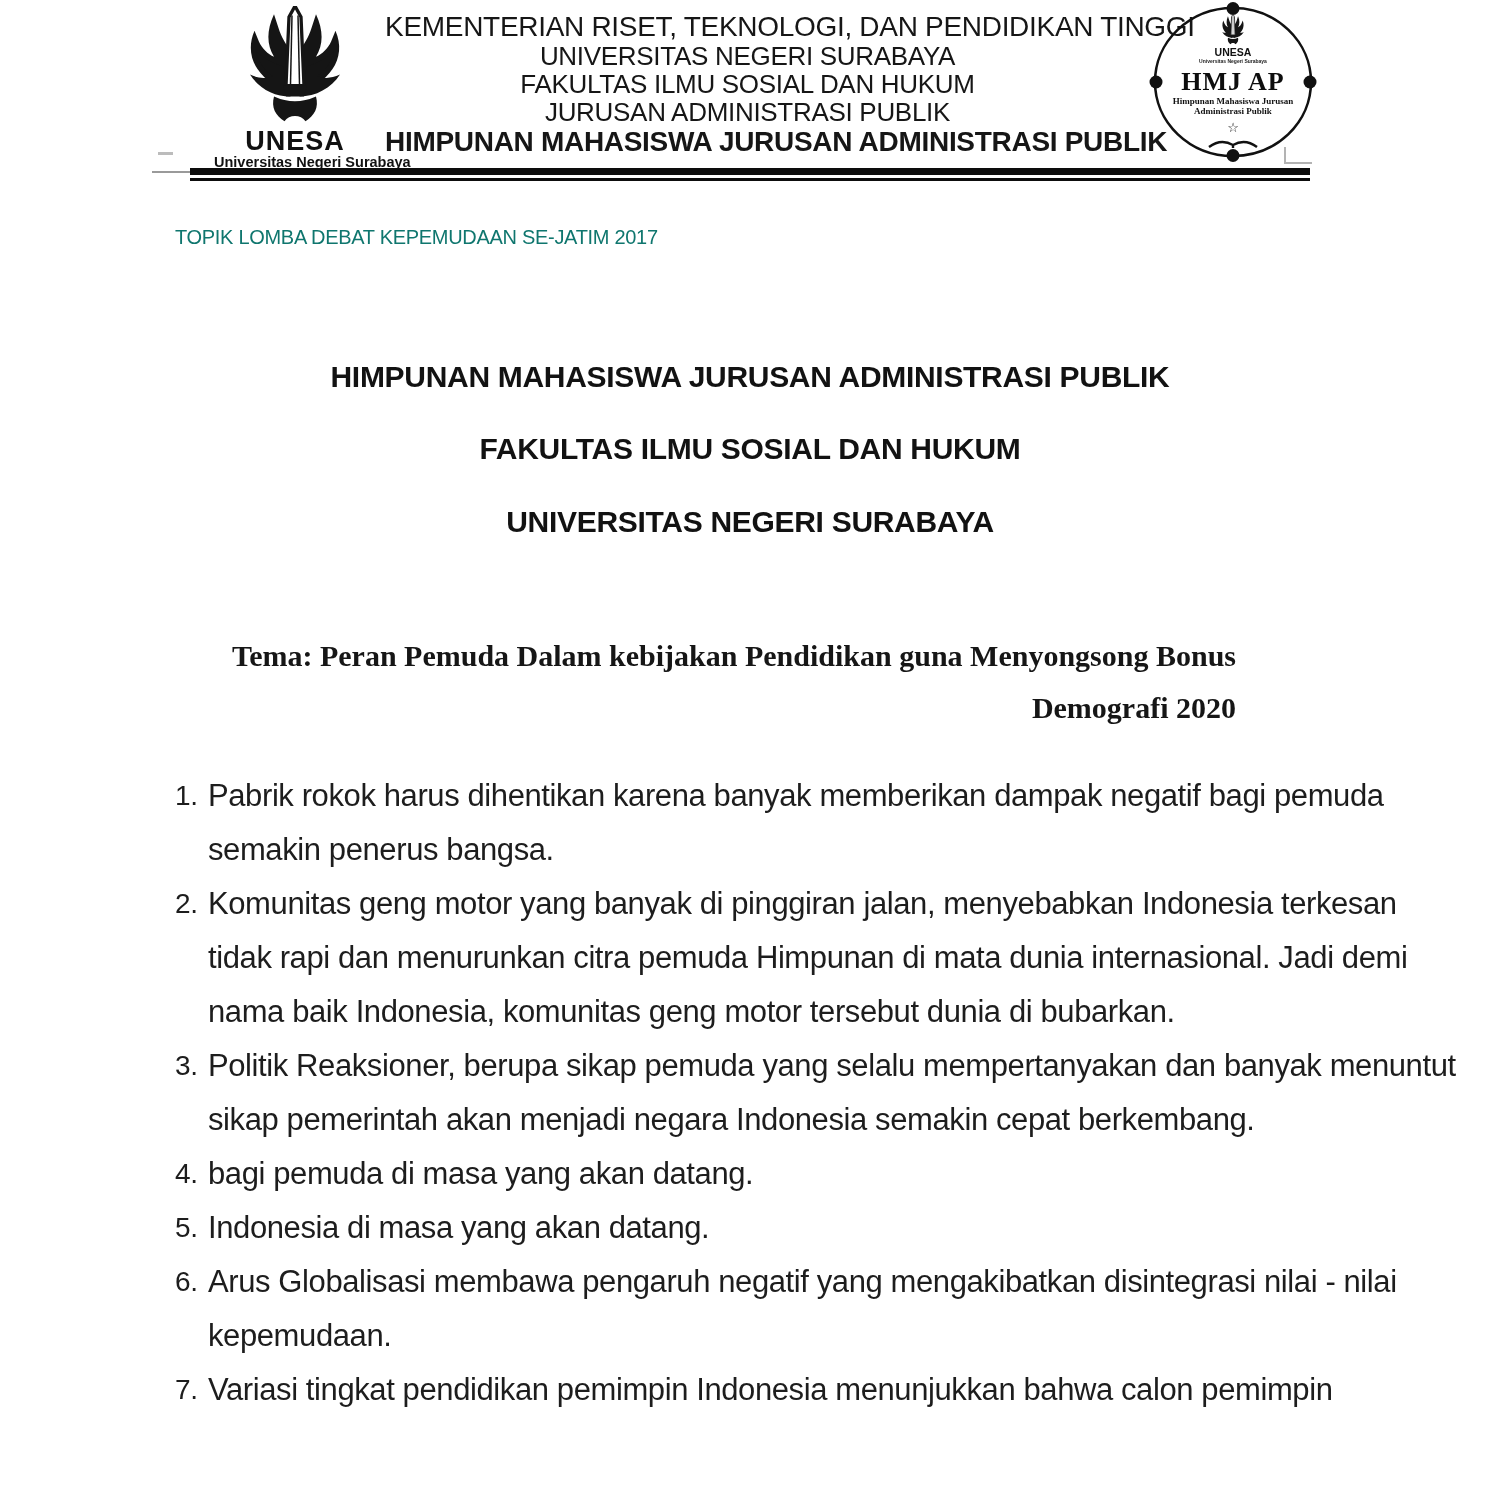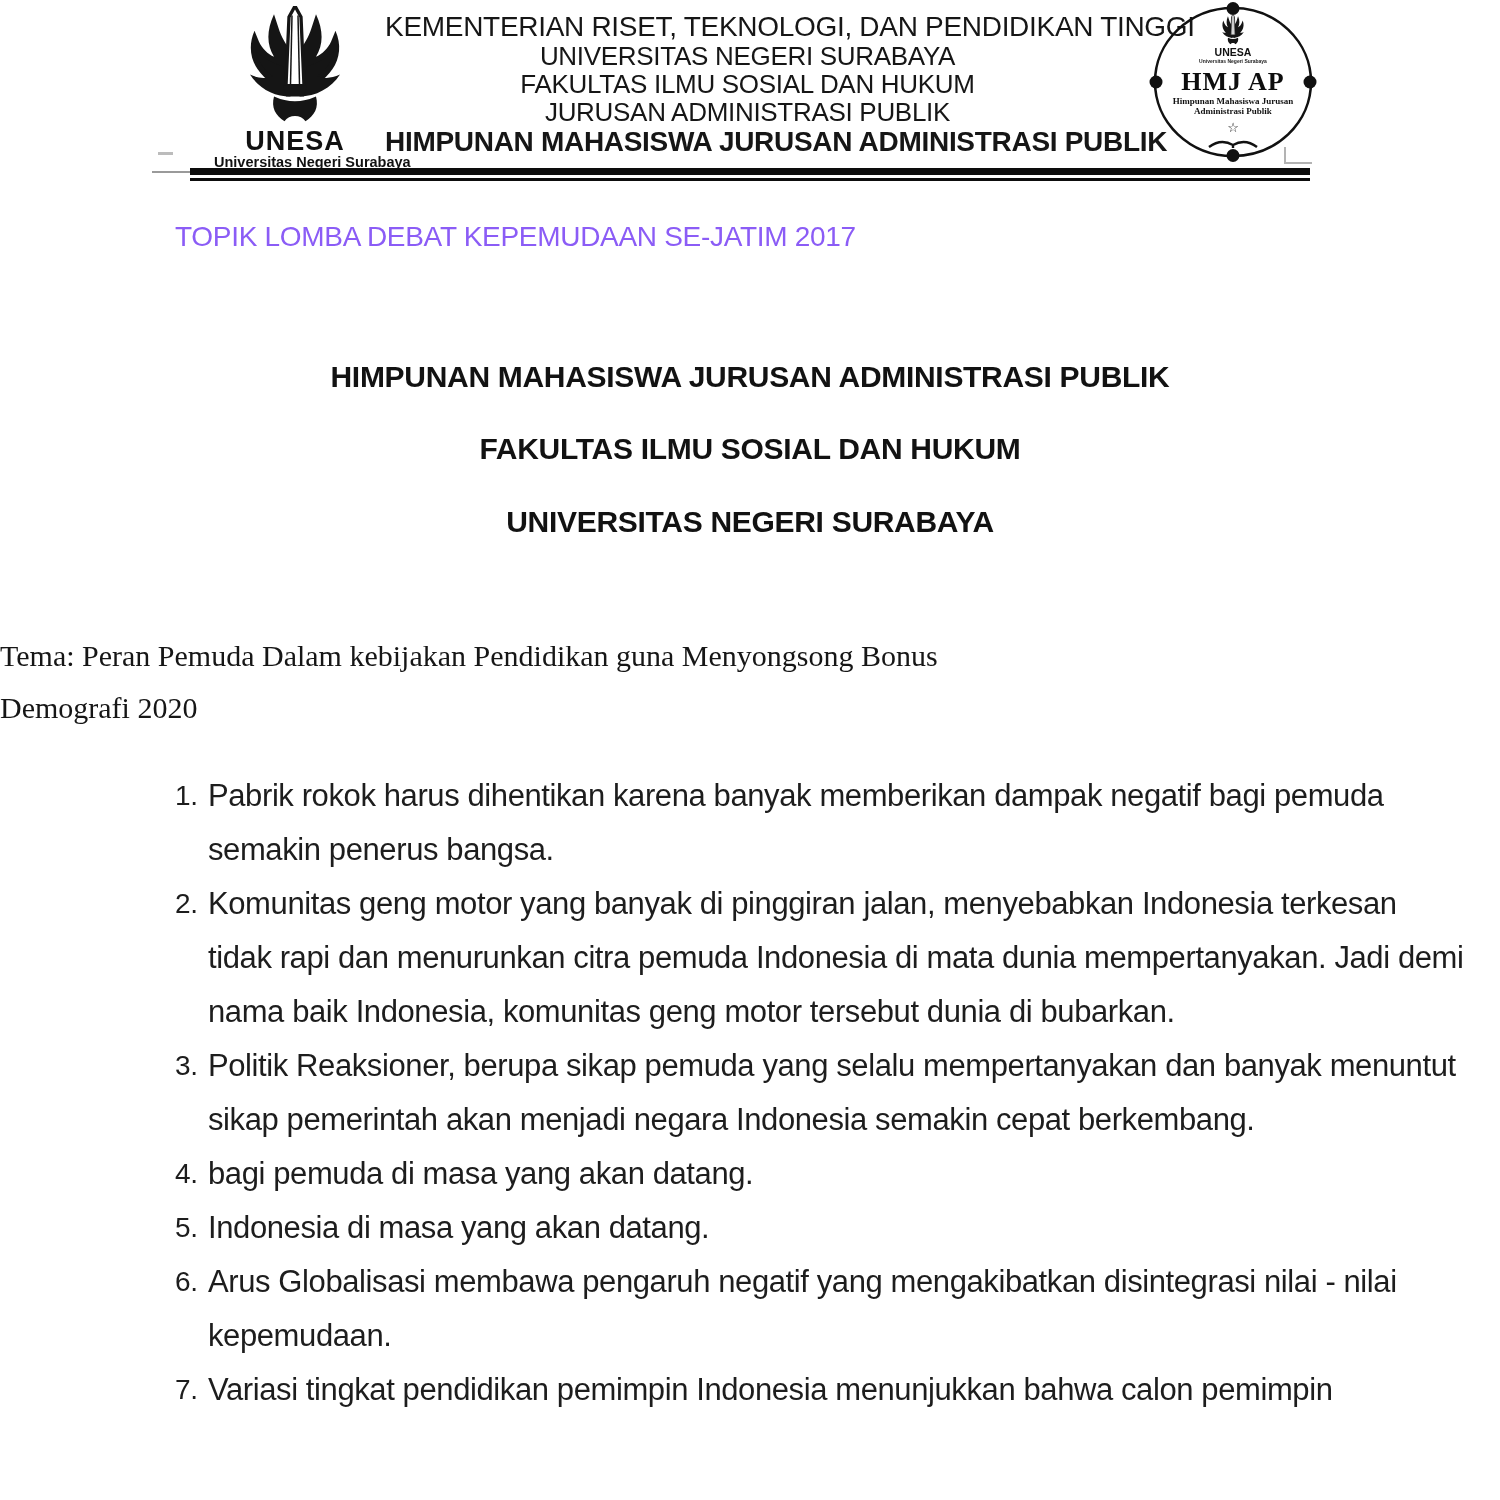--- a/index.html
+++ b/index.html
@@ -25,28 +25,28 @@
   .unesa-sub{font-size:14.5px;font-weight:bold;line-height:17px;color:#111;white-space:nowrap;}
   .hmj-logo{position:absolute;left:1147px;top:0px;}
   
   .rule-thick{position:absolute;left:190px;top:168px;width:1120px;height:7px;background:#0d0d0d;}
   .rule-thin{position:absolute;left:190px;top:178px;width:1120px;height:2.5px;background:#0d0d0d;}
   .rule-leadin{position:absolute;left:152px;top:171px;width:42px;height:2px;background:#9a9a9a;}
   .stray-dash{position:absolute;left:158px;top:152px;width:15px;height:3px;background:#bcbcbc;}
   .corner-bracket{position:absolute;left:1284px;top:147px;width:26px;height:15px;
     border-left:2px solid #b3b3b3;border-bottom:2px solid #b3b3b3;}
   
-  .topik{position:absolute;left:175px;top:221px;font-size:28px;line-height:32px;
-    letter-spacing:-0.3px;white-space:nowrap;color:#8b5cf6;}
+  .topik{position:absolute;left:175px;top:221px;font-size:20px;line-height:32px;
+    letter-spacing:-0.3px;white-space:nowrap;color:#0f766e;}
   .doc-heading{position:absolute;left:0;width:1500px;text-align:center;
     font-size:30px;font-weight:bold;line-height:34px;letter-spacing:-0.3px;
     white-space:nowrap;color:#121212;}
   .h-1{top:360px;} .h-2{top:432px;} .h-3{top:505px;}
-  .tema{position:absolute;left:0;top:630px;width:1236px;text-align:left;
-    font-family:cursive;font-weight:normal;font-size:30px;line-height:52px;
+  .tema{position:absolute;left:0;top:630px;width:1236px;text-align:right;
+    font-family:cursive;font-weight:bold;font-size:30px;line-height:52px;
     white-space:nowrap;color:#161616;}
   .topics{position:absolute;left:175px;top:769px;width:1210px;}
   .topic{position:relative;}
   .topic .num{position:absolute;left:0;top:0;font-size:28px;line-height:54px;
     letter-spacing:-0.3px;color:#1d1d1d;}
   .tline{padding-left:33px;font-size:31px;line-height:54px;letter-spacing:-0.4px;
     white-space:nowrap;color:#1d1d1d;}
   svg text{user-select:none;}
 </style>
 </head>
@@ -124,21 +124,21 @@
 
   <div class="topics">
     <div class="topic">
       <span class="num">1.</span>
       <div class="tline">Pabrik rokok harus dihentikan karena banyak memberikan dampak negatif bagi pemuda</div>
       <div class="tline">semakin penerus bangsa.</div>
     </div>
     <div class="topic">
       <span class="num">2.</span>
       <div class="tline">Komunitas geng motor yang banyak di pinggiran jalan, menyebabkan Indonesia terkesan</div>
-      <div class="tline">tidak rapi dan menurunkan citra pemuda Indonesia di mata dunia mempertanyakan. Jadi demi</div>
+      <div class="tline">tidak rapi dan menurunkan citra pemuda Himpunan di mata dunia internasional. Jadi demi</div>
       <div class="tline">nama baik Indonesia, komunitas geng motor tersebut dunia di bubarkan.</div>
     </div>
     <div class="topic">
       <span class="num">3.</span>
       <div class="tline">Politik Reaksioner, berupa sikap pemuda yang selalu mempertanyakan dan banyak menuntut</div>
       <div class="tline">sikap pemerintah akan menjadi negara Indonesia semakin cepat berkembang.</div>
     </div>
     <div class="topic">
       <span class="num">4.</span>
       <div class="tline">bagi pemuda di masa yang akan datang.</div>

